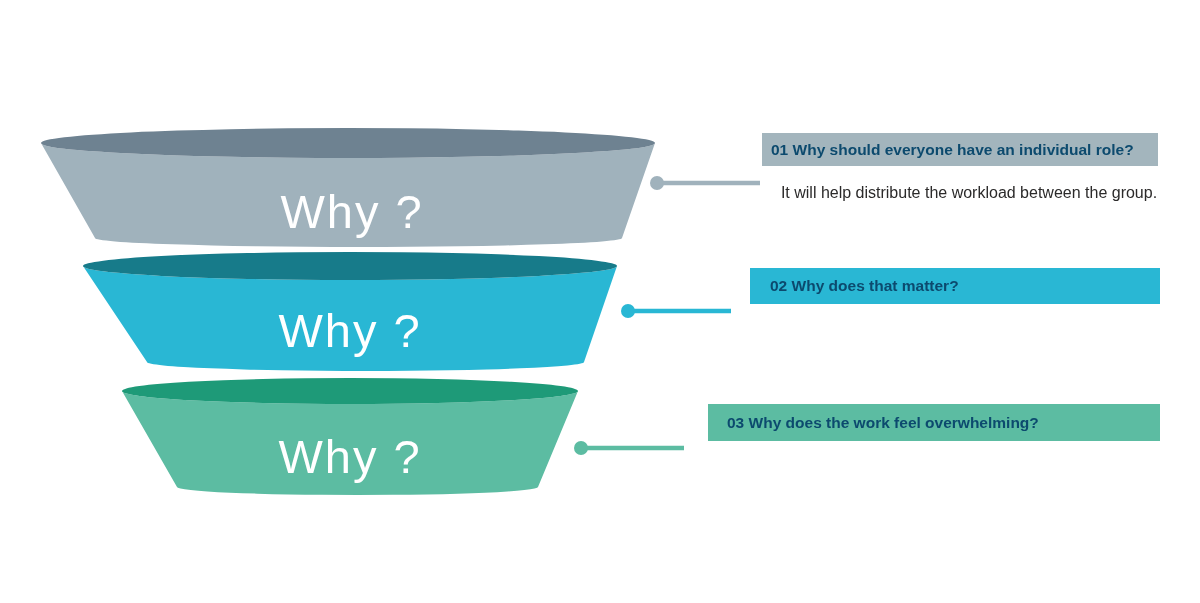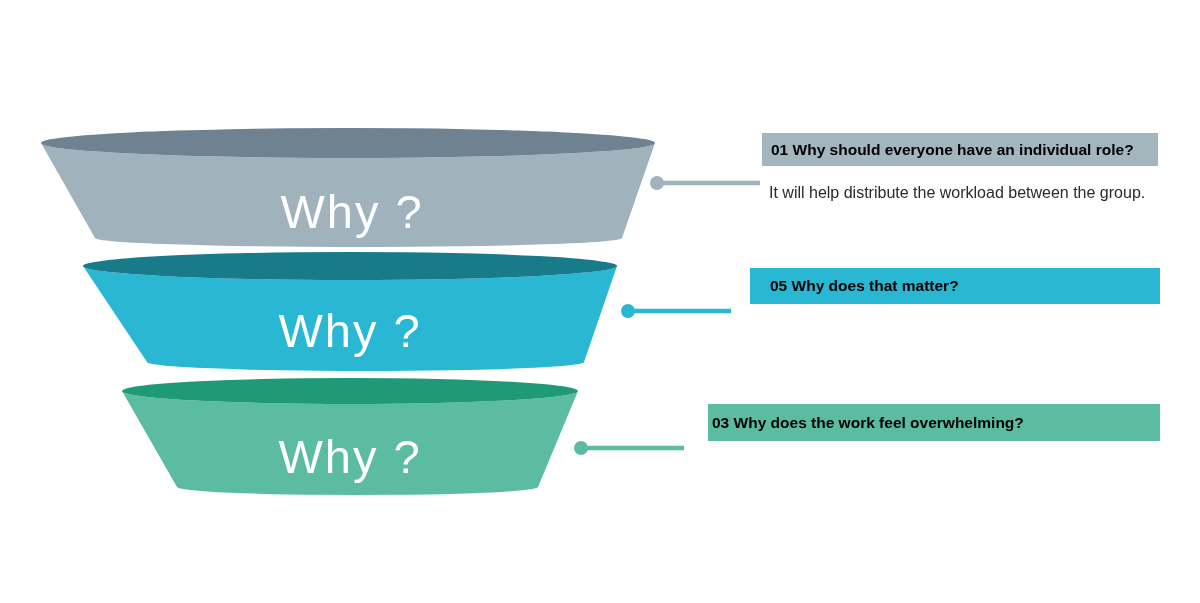--- a/index.html
+++ b/index.html
@@ -23,35 +23,36 @@
     font-weight: 300;
     letter-spacing: 2px;
     text-anchor: middle;
   }
   .qa-header {
     position: absolute;
     display: flex;
     align-items: center;
     font-size: 15.5px;
     font-weight: 600;
-    color: #000000;
+    color: #0c4a6e;
     line-height: 1.1;
   }
   .qa-answer {
     position: absolute;
     font-size: 16px;
     font-weight: 400;
     color: #2b2a2a;
     line-height: 1.32;
+    text-align: center;
   }
   .qa1-header { left: 762px; top: 133px; width: 396px; height: 33px; padding-left: 9px; }
   .qa1-answer { left: 769px; top: 182px; width: 400px; }
   .qa2-header { left: 750px; top: 268px; width: 410px; height: 36px; padding-left: 20px; }
   .qa2-answer { left: 770px; top: 326px; width: 396px; }
-  .qa3-header { left: 708px; top: 404px; width: 452px; height: 37px; padding-left: 4px; }
+  .qa3-header { left: 708px; top: 404px; width: 452px; height: 37px; padding-left: 19px; }
   .qa3-answer { left: 727px; top: 459px; width: 435px; }
 </style>
 </head>
 <body>
 
 <div class="canvas">
 
   <svg class="funnel-svg" viewBox="0 0 1200 603" xmlns="http://www.w3.org/2000/svg">
 
     <g>
@@ -78,20 +79,20 @@
       <circle cx="581" cy="448" r="7" fill="#5cbca2"></circle>
     </g>
   </svg>
 
   <div class="qa-header qa1-header" style="background-color: rgb(163, 181, 189);">
     <span>01 Why should everyone have an individual role?</span>
   </div>
   <div class="qa-answer qa1-answer">It will help distribute the workload between the group.</div>
 
   <div class="qa-header qa2-header" style="background-color: rgb(41, 183, 212);">
-    <span>05 Why does that matter?</span>
+    <span>02 Why does that matter?</span>
   </div>
 
   <div class="qa-header qa3-header" style="background-color: rgb(92, 188, 162);">
     <span>03 Why does the work feel overwhelming?</span>
   </div>
 
 </div>
 
 </body></html>

